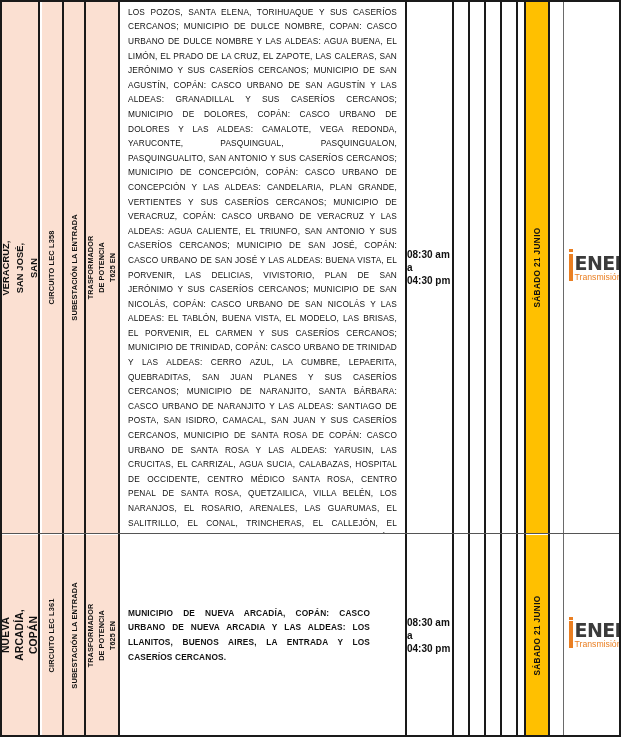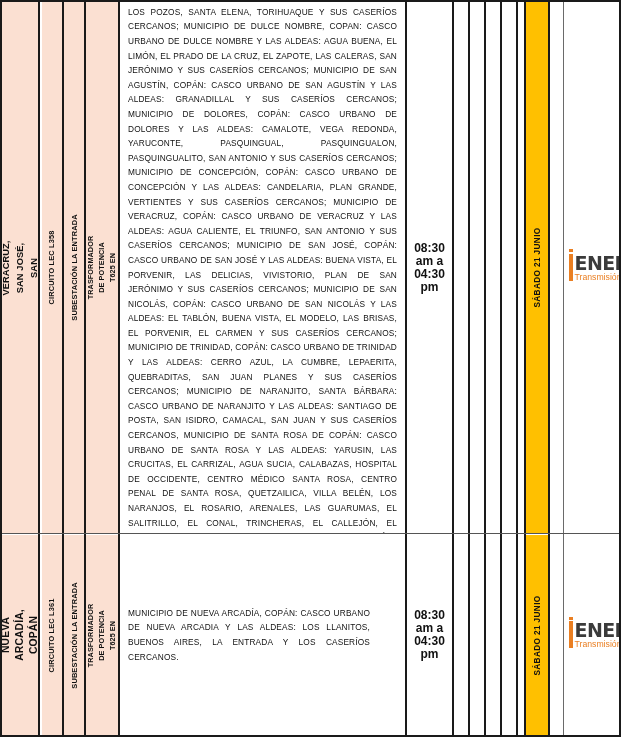--- a/index.html
+++ b/index.html
@@ -142,24 +142,24 @@
   }
   .c-desc.row2 .desc-text { }
 
   
   .c-time {
     display: flex;
     align-items: center;
     justify-content: center;
   }
   .time-text {
-    font-size: 12px;
+    font-size: 10px;
     font-weight: bold;
     line-height: 13px;
-    text-align: center;
+    text-align: left;
     color: #111;
   }
 
   
   .c-date .vtext {
     font-size: 8.2px;
     font-weight: bold;
     letter-spacing: 0.4px;
     color: #111;
   }
@@ -295,21 +295,21 @@
       <div class="vtext">SUBESTACIÓN LA ENTRADA</div>
     </div>
   </div>
 
   <div class="cell peach c-trabajo row2" style="left:86px; top:535px; width:32px; height:200px;">
     <div class="vtext-wrap">
       <div class="vtext">MANTENIMIENTO A TRASFORMADOR DE POTENCIA T625 EN SUBESTACIÓN LA ENTRADA</div>
     </div>
   </div>
 
-  <div class="cell white c-desc row2" style="left:120px; top:535px; width:258px; height:200px;">
+  <div class="cell white c-desc row2" style="left:120px; top:535px; width:258px; height:200px;font-weight:bold;">
     <div class="desc-text">MUNICIPIO DE NUEVA ARCADÍA, COPÁN: CASCO URBANO DE NUEVA ARCADIA Y LAS ALDEAS: LOS LLANITOS, BUENOS AIRES, LA ENTRADA Y LOS CASERÍOS CERCANOS.</div>
   </div>
 
   <div class="cell white c-time" style="left:407px; top:535px; width:45px; height:200px;">
     <div class="time-text">
       <span>08:30 am a</span><br>
       <span>04:30 pm</span>
     </div>
   </div>
 

